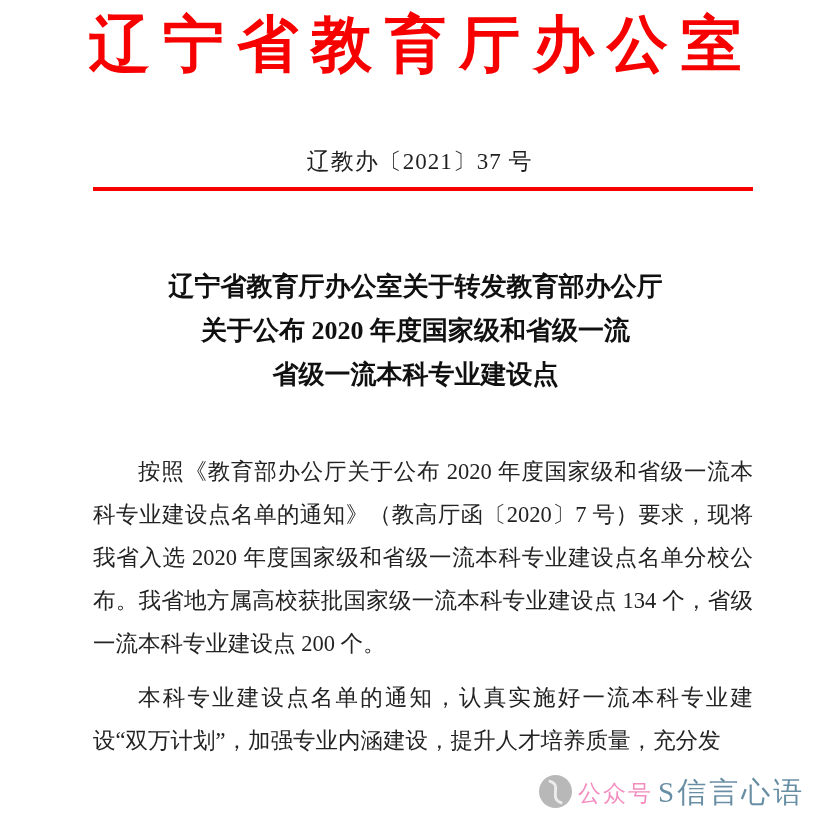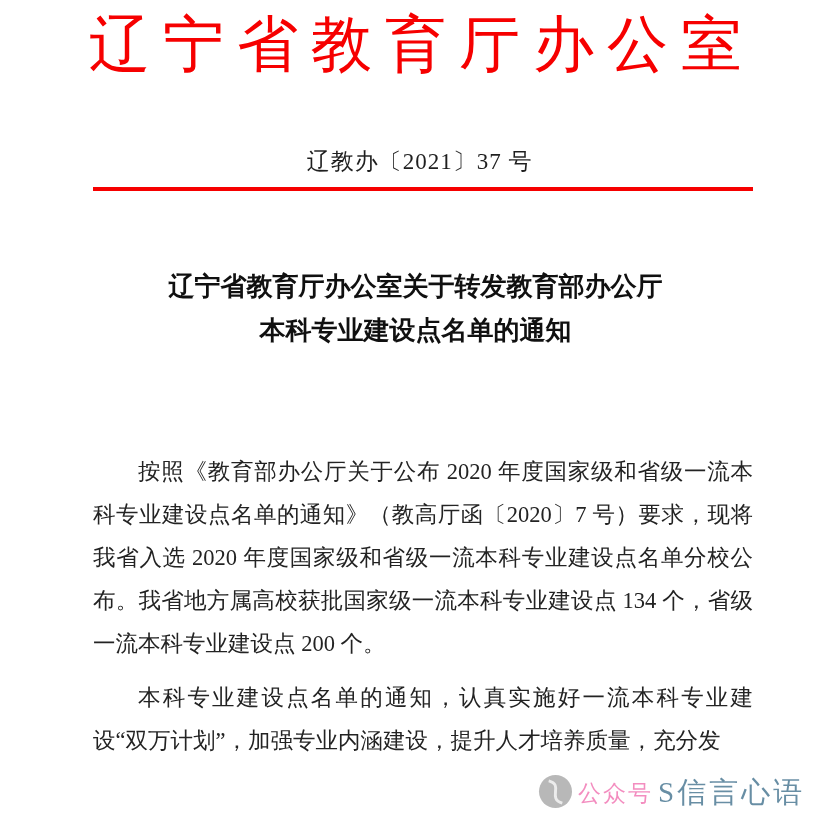--- a/index.html
+++ b/index.html
@@ -15,21 +15,21 @@
     background: #ffffff;
     overflow: hidden;
   }
   .letterhead {
     position: absolute;
     top: 4px;
     left: 0;
     right: 0;
     text-align: center;
     font-size: 61px;
-    font-weight: normal;
+    font-weight: bold;
     color: #f60000;
     letter-spacing: 13px;
     text-indent: 13px;
     white-space: nowrap;
   }
   .doc-number {
     position: absolute;
     top: 146px;
     left: 8px;
     right: 0;
@@ -104,21 +104,22 @@
 <div class="page">
 
   <div class="letterhead">辽宁省教育厅办公室</div>
 
   <div class="doc-number">辽教办〔2021〕37 号</div>
 
   <div class="red-line"></div>
 
   <div class="doc-title">
     <div>辽宁省教育厅办公室关于转发教育部办公厅</div>
-    <div>本科专业建设点名单的通知</div>
+    <div>关于公布 2020 年度国家级和省级一流</div>
+    <div>省级一流本科专业建设点</div>
   </div>
 
   <div class="body-text">
     <p class="indent">按照《教育部办公厅关于公布 2020 年度国家级和省级一流本科专业建设点名单的通知》（教高厅函〔2020〕7 号）要求，现将我省入选 2020 年度国家级和省级一流本科专业建设点名单分校公布。我省地方属高校获批国家级一流本科专业建设点 134 个，省级一流本科专业建设点 200 个。</p>
     <p class="indent extra-gap">本科专业建设点名单的通知，认真实施好一流本科专业建设“双万计划”，加强专业内涵建设，提升人才培养质量，充分发</p>
   </div>
 
   <div class="watermark">
     <span>
       <svg width="35" height="35" viewBox="0 0 36 36" aria-hidden="true">

